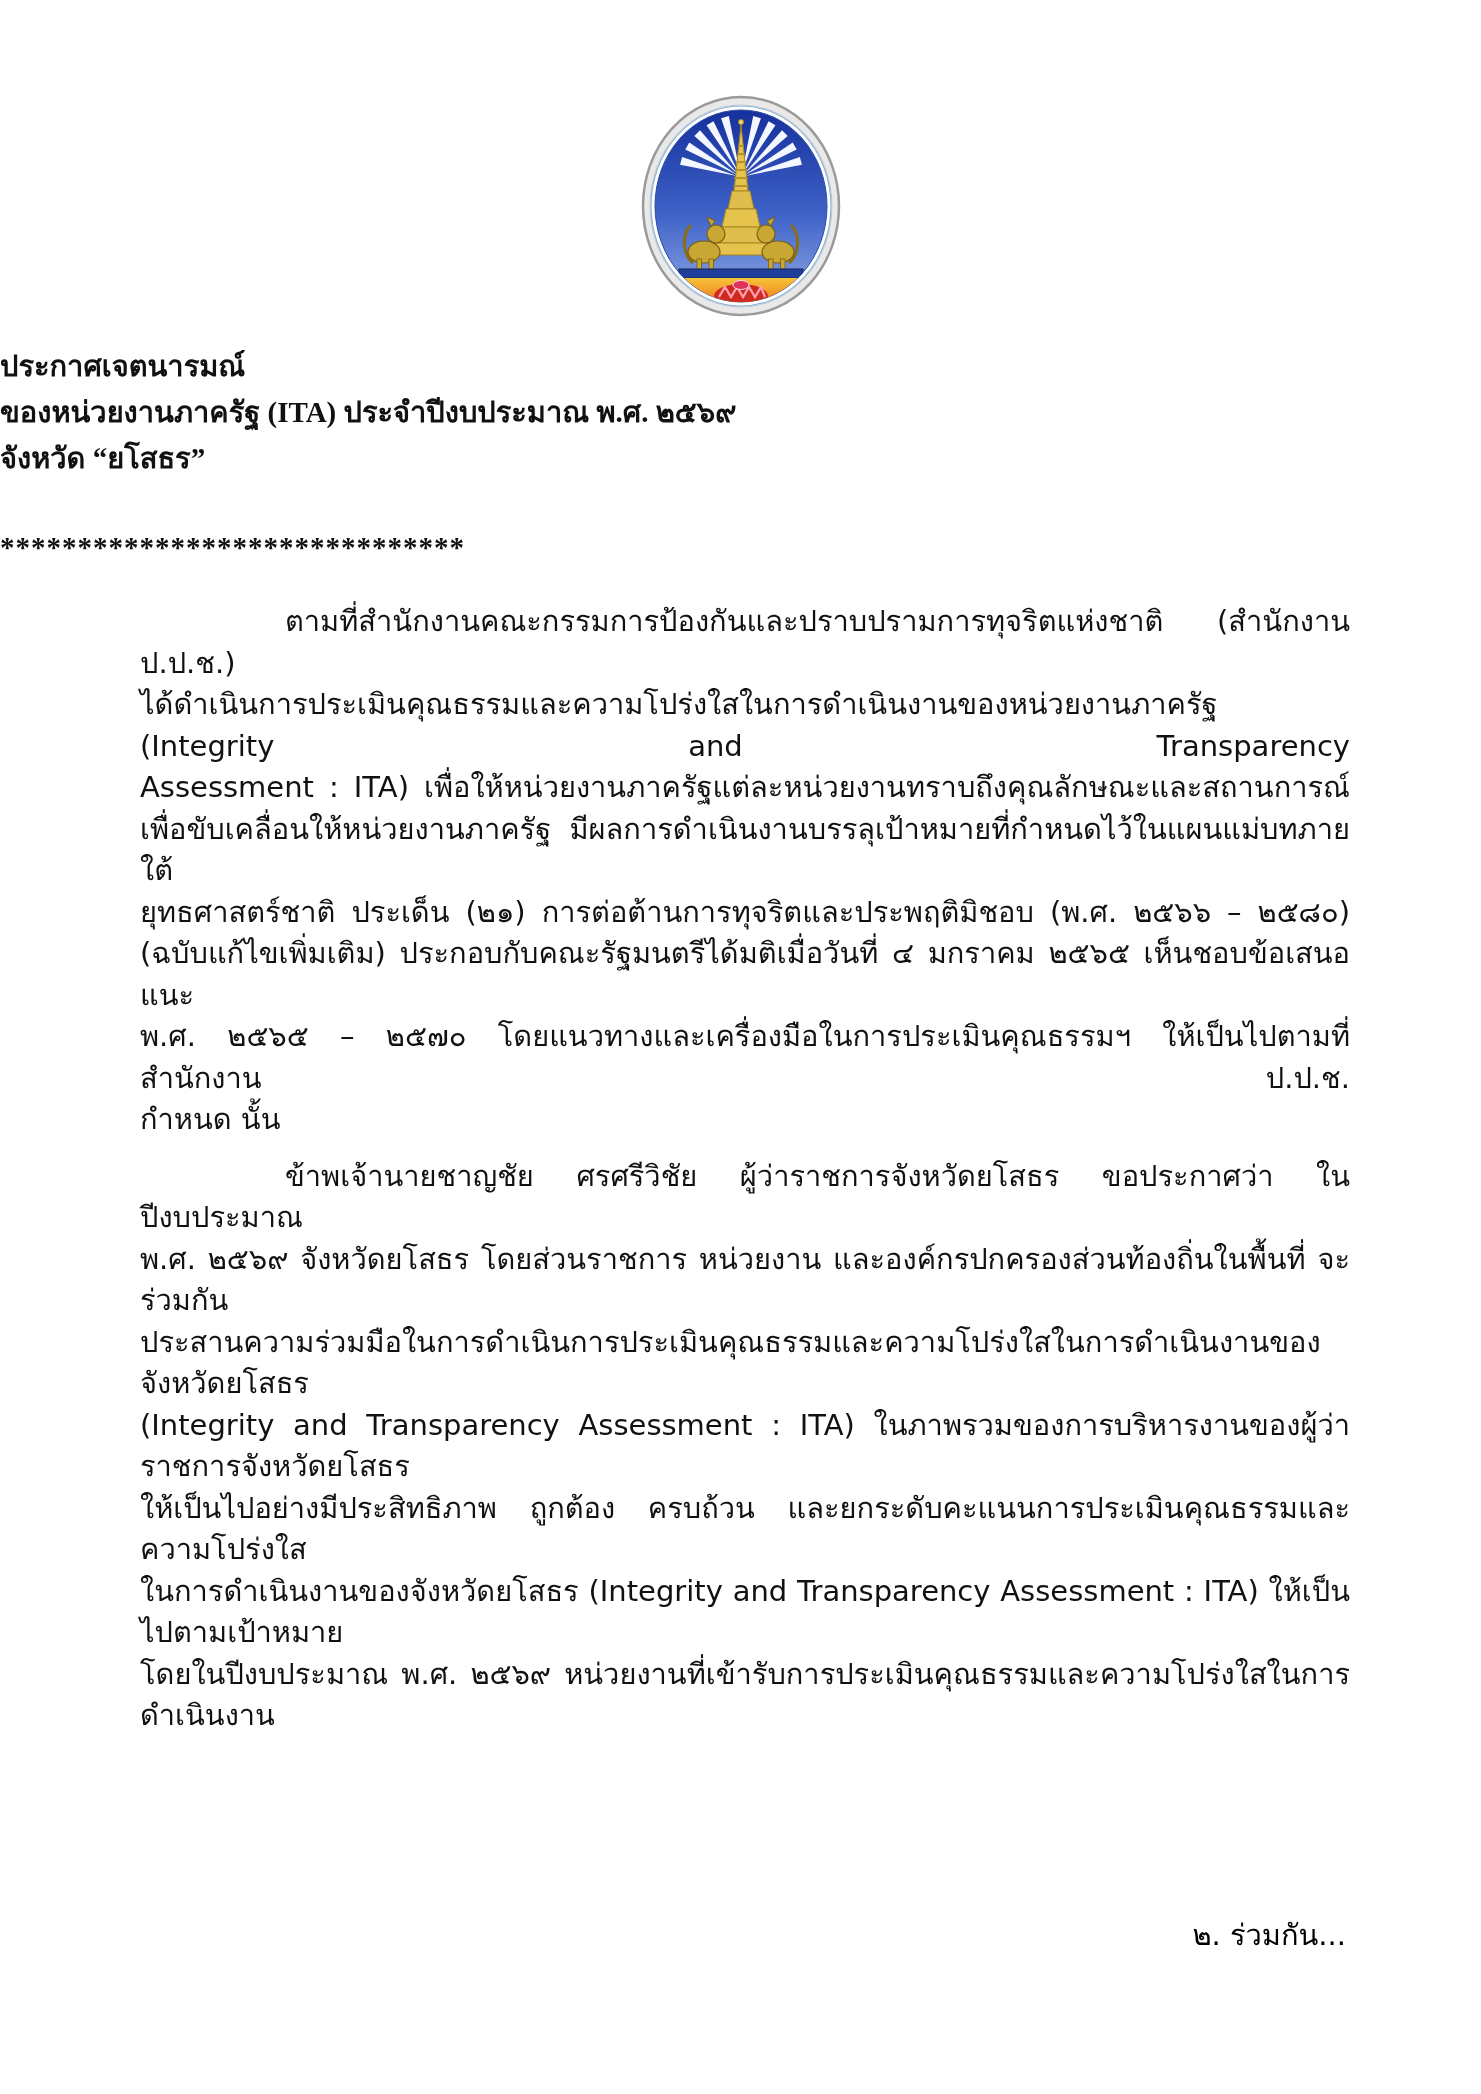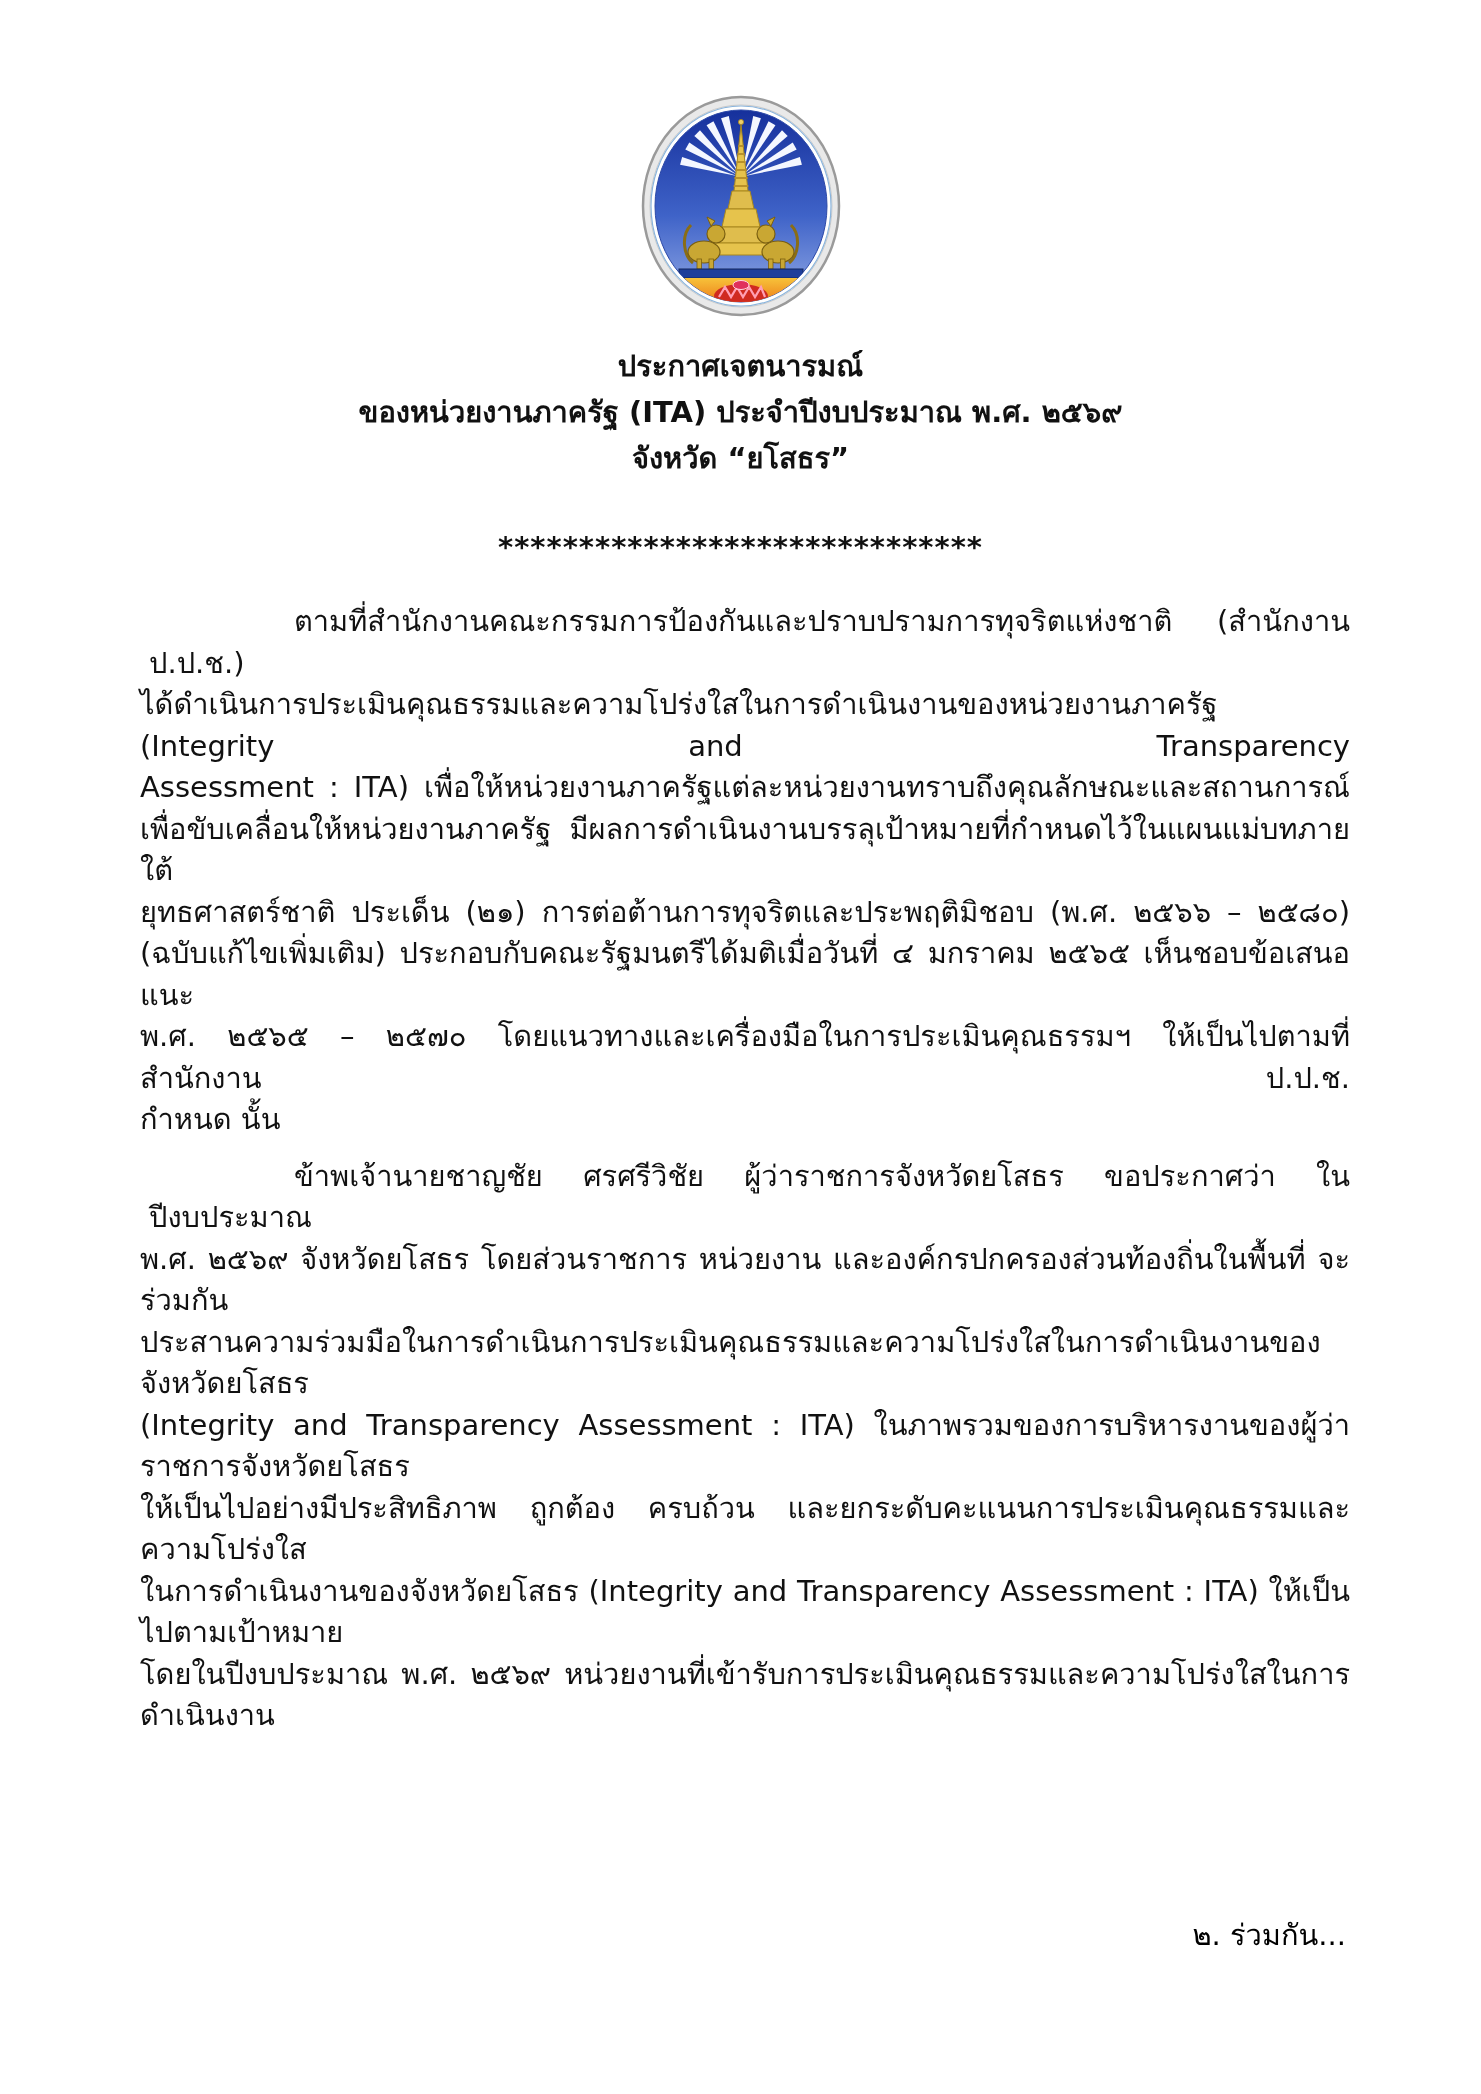--- a/index.html
+++ b/index.html
@@ -12,46 +12,47 @@
     color: #1a1a1a;
     overflow: hidden;
   }
   .logo-wrap {
     padding-top: 95px;
     display: flex;
     justify-content: center;
   }
   .heading {
     margin-top: 26px;
-    text-align: center;
+    text-align: left;
     font-weight: bold;
     font-size: 29px;
     line-height: 46px;
     color: #111111;
+    font-family: Liberation Serif, serif;
   }
   .heading .sep {
     margin-top: 50px;
     font-weight: bold;
     letter-spacing: 1px;
     line-height: 32px;
   }
   .doc-body {
     margin: 38px 131px 0 140px; 
     font-size: 29px;
     line-height: 41.5px;
     color: #111111;
   }
   .para { margin-bottom: 15px; }
   .para:last-child { margin-bottom: 0; }
   .line {
     text-align: justify;
     text-align-last: justify;
     white-space: normal;
   }
-  .line.indent { text-indent: 145px; margin-left: 9px; }
+  .line.indent { text-indent: 145px; }
   .line.last { text-align-last: left; }
   .continuation {
     position: absolute;
     top: 1912px;
     right: 135px;
     font-size: 29px;
     color: #000000;
   }
 </style>
 </head>

